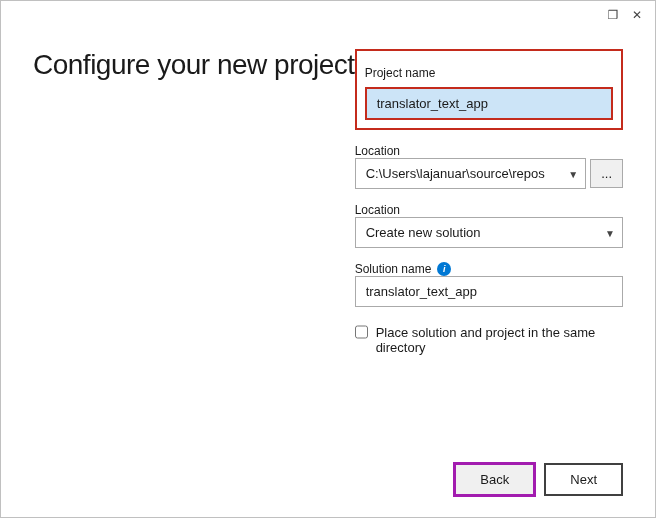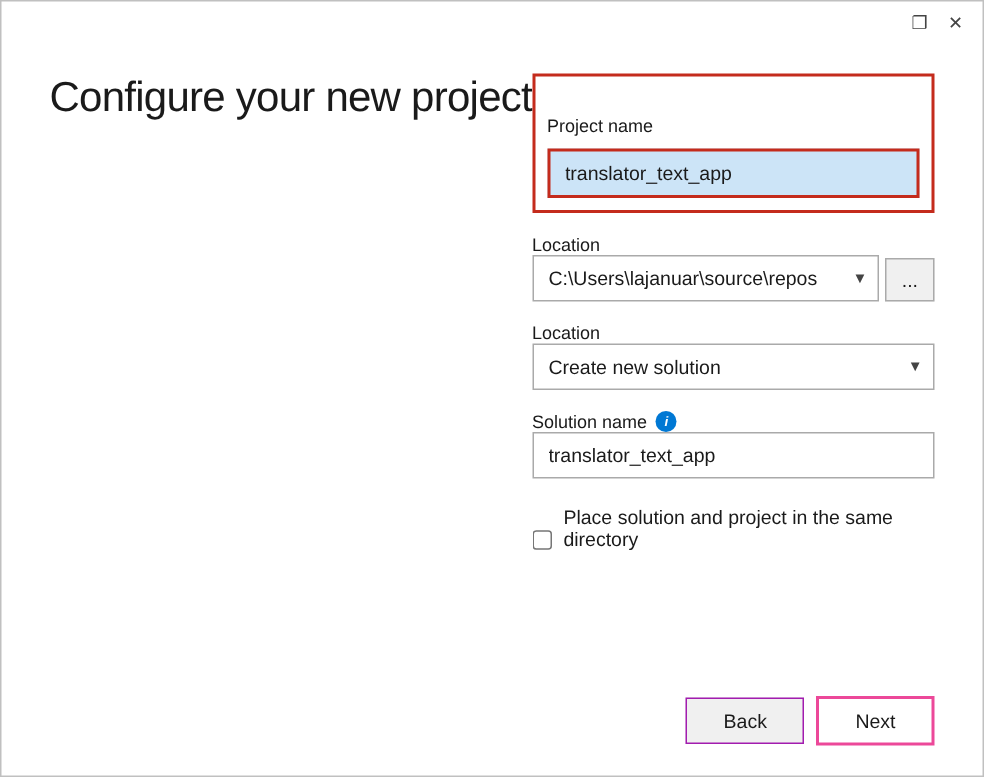--- a/index.html
+++ b/index.html
@@ -140,21 +140,21 @@
       font-size: 13px;
       color: #1a1a1a;
       outline: none;
       width: 100%;
       background: #ffffff;
     }
 
     .location-row {
       display: flex;
       gap: 4px;
-      align-items: flex-end;
+      align-items: center;
     }
 
     .select-wrapper {
       position: relative;
       flex: 1;
     }
 
     .select-wrapper select {
       width: 100%;
       border: 1px solid #aaa;
@@ -185,21 +185,21 @@
       font-size: 13px;
       cursor: pointer;
       color: #1a1a1a;
       white-space: nowrap;
       min-width: 32px;
       text-align: center;
     }
 
     .checkbox-row {
       display: flex;
-      align-items: flex-end;
+      align-items: flex-start;
       gap: 8px;
       margin-top: 4px;
     }
 
     .checkbox-row input[type="checkbox"] {
       width: 14px;
       height: 14px;
       cursor: pointer;
     }
 
@@ -213,30 +213,30 @@
       justify-content: flex-end;
       align-items: center;
       padding: 16px 32px 20px 32px;
       gap: 8px;
     }
 
     .btn-back {
       padding: 7px 24px;
       font-size: 13px;
       background: #f0f0f0;
-      border: 1px solid #a21caf;
+      border: 3px solid #a21caf;
       cursor: pointer;
       color: #1a1a1a;
     }
 
     .btn-next {
       padding: 7px 24px;
       font-size: 13px;
       background: #ffffff;
-      border: 2px solid #ec4899;
+      border: 2px solid #404040;
       cursor: pointer;
       color: #1a1a1a;
       font-weight: 400;
     }
   </style>
 </head>
 <body>
 
 <div class="window">
   <div class="title-bar">
@@ -244,21 +244,21 @@
     <div class="title-bar-btn">✕</div>
   </div>
 
   <div class="content">
     <h1 class="page-title">Configure your new project</h1>
 
 
     <div class="form-section">
 
       <div>
-        <div style="border: 2px solid #c42b1c; padding: 24px 8px 8px 8px;">
+        <div style="border: 2px solid #c42b1c; padding: 12px 8px 8px 8px;">
           <label class="field-label">Project name</label>
           <input class="input-highlighted" type="text" style="margin-top: 6px;" value="translator_text_app">
         </div>
       </div>
 
       <div class="field-group">
         <label class="field-label">Location</label>
         <div class="location-row">
           <div class="select-wrapper">
             <select>

